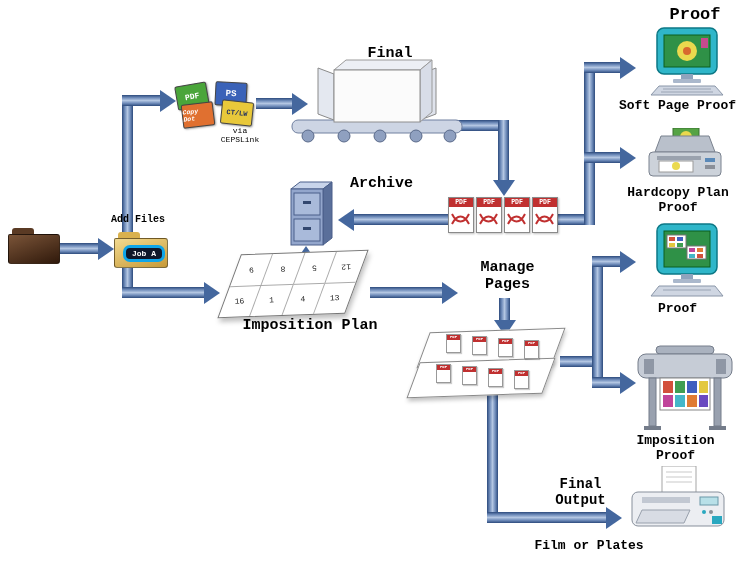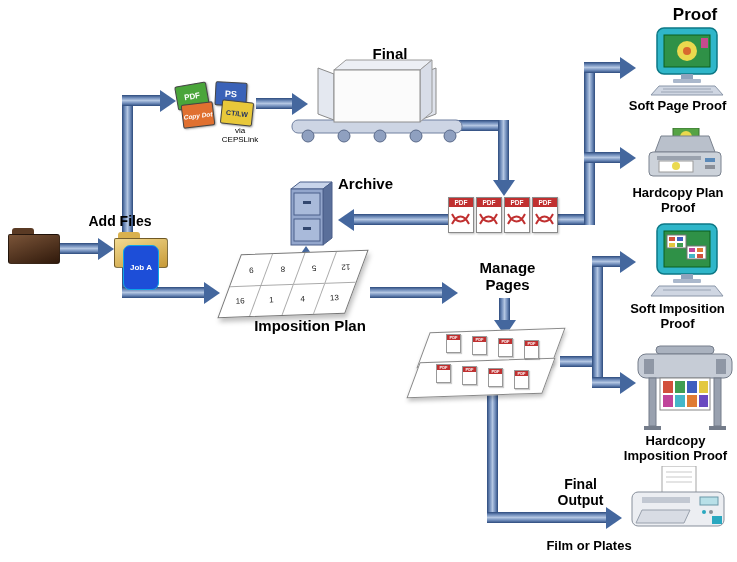--- a/index.html
+++ b/index.html
@@ -1,39 +1,39 @@
 <!DOCTYPE html>
 <html><head>
 <meta charset="utf-8">
 <style>
   html,body { margin:0; padding:0; background:#fff; }
   .canvas { position:relative; width:737px; height:562px; background:#ffffff;
-            font-family:Liberation Sans, sans-serif; overflow:hidden; }
+            font-family:Liberation Mono, monospace; overflow:hidden; }
 
   
   .lbl { position:absolute; font-weight:bold; color:#000; text-align:center; line-height:1.12; }
 
   
   .seg-h { position:absolute; height:11px;
            background:linear-gradient(to bottom,#2c4a7c 0%,#6f8cba 25%,#b3c6e2 50%,#6f8cba 75%,#2c4a7c 100%); }
   .seg-v { position:absolute; width:11px;
            background:linear-gradient(to right,#2c4a7c 0%,#6f8cba 25%,#b3c6e2 50%,#6f8cba 75%,#2c4a7c 100%); }
   .head { position:absolute; width:0; height:0; }
   .head.right { border-top:11px solid transparent; border-bottom:11px solid transparent; border-left:16px solid #44679e; }
   .head.left  { border-top:11px solid transparent; border-bottom:11px solid transparent; border-right:16px solid #44679e; }
   .head.up    { border-left:11px solid transparent; border-right:11px solid transparent; border-bottom:16px solid #44679e; }
   .head.down  { border-left:11px solid transparent; border-right:11px solid transparent; border-top:16px solid #44679e; }
 
   
   .folder { position:absolute; }
   .ftab  { position:absolute; top:0; left:4px; width:22px; height:9px; border-radius:3px 3px 0 0; }
   .fbody { position:absolute; top:6px; left:0; width:100%; height:calc(100% - 6px);
            border-radius:2px 3px 3px 3px; border:1px solid rgba(0,0,0,.45); box-sizing:border-box; }
-  .ftag { position:absolute; background:#1d4ed8; color:#fff; font-size:8px; font-weight:bold;
-          border-radius:7px; padding:17px 6px; border:1px solid #0ea5e9; }
+  .ftag { position:absolute; background:#0f172a; color:#fff; font-size:8px; font-weight:bold;
+          border-radius:7px; padding:1px 6px; border:3px solid #0ea5e9; }
 
   
   .filepage { position:absolute; width:30px; height:22px; border:1px solid #444; border-radius:2px;
               font-weight:bold; display:flex; align-items:center; justify-content:center;
               color:#fff; box-shadow:1px 1px 2px rgba(0,0,0,.35); }
 
   
   .pdfpage { position:absolute; width:24px; height:34px; background:#fff; border:1px solid #8a8a8a;
              box-shadow:1px 1px 2px rgba(0,0,0,.25); }
   .pdfbar { position:absolute; top:0; left:0; right:0; height:9px; background:#c03030; color:#fff;
@@ -117,33 +117,31 @@
   <div class="lbl" style="left:618px;top:99px;width:119px;font-size:13px">Soft Page Proof</div>
   <div class="lbl" style="left:622px;top:186px;width:112px;font-size:13px">
     <div>Hardcopy Plan</div>
     <div>Proof</div>
   </div>
   <div class="lbl" style="left:214px;top:127px;width:52px;font-size:8px;font-weight:normal">
     <div>via</div>
     <div>CEPSLink</div>
   </div>
   <div class="lbl" style="left:348px;top:46px;width:84px;font-size:15px">Final</div>
-  <div class="lbl" style="left:338px;top:176px;width:75px;font-size:15px;text-align:left">Archive</div>
-  <div class="lbl" style="left:80px;top:214px;width:80px;font-size:14px">Add Files</div>
+  <div class="lbl" style="left:338px;top:176px;width:75px;font-size:15px;text-align:right">Archive</div>
+  <div class="lbl" style="left:98px;top:214px;width:80px;font-size:10px">Add Files</div>
   <div class="lbl" style="left:460px;top:260px;width:95px;font-size:15px">
     <div>Manage</div>
     <div>Pages</div>
   </div>
   <div class="lbl" style="left:240px;top:318px;width:140px;font-size:15px">Imposition Plan</div>
   <div class="lbl" style="left:618px;top:302px;width:119px;font-size:13px">
-    <div>Soft Imposition</div>
     <div>Proof</div>
   </div>
   <div class="lbl" style="left:614px;top:434px;width:123px;font-size:13px">
-    <div>Hardcopy</div>
     <div>Imposition Proof</div>
   </div>
   <div class="lbl" style="left:538px;top:477px;width:85px;font-size:14px">
     <div>Final</div>
     <div>Output</div>
   </div>
   <div class="lbl" style="left:524px;top:539px;width:130px;font-size:13px">Film or Plates</div>
 
   <div class="folder" style="left:8px;top:228px;width:52px;height:36px">
     <div class="ftab" style="background:#5a3a24"></div>

